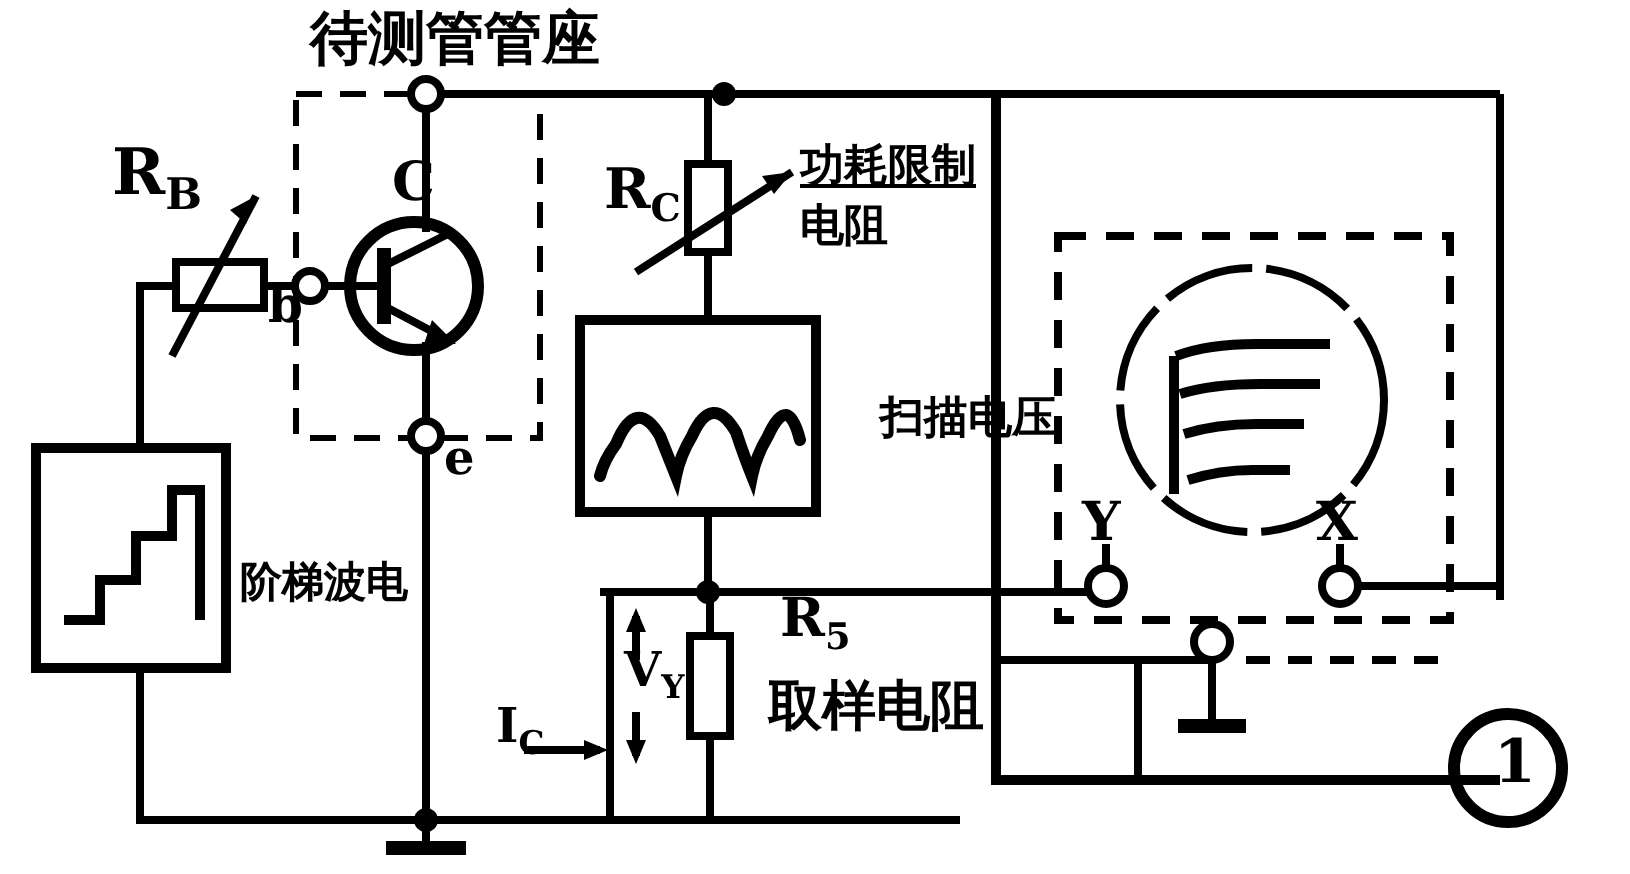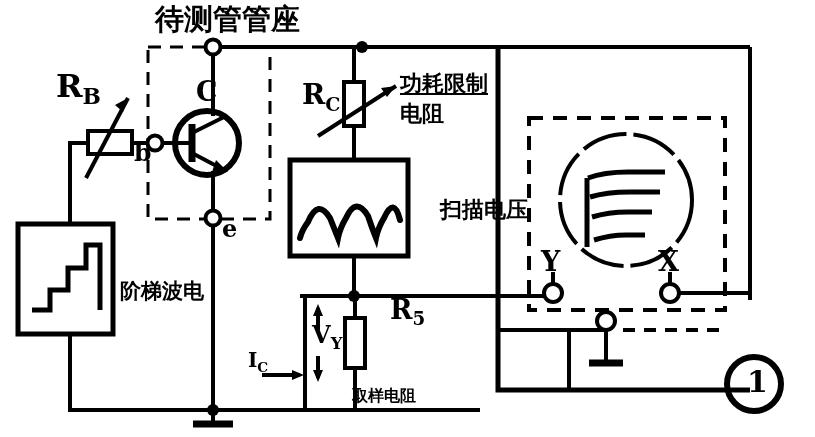--- a/index.html
+++ b/index.html
@@ -187,23 +187,23 @@
 
   <div class="lbl sym" style="left:222px; top:216px; font-size:24px;">e</div>
 
   <div class="lbl cjk" style="left:400px; top:72px; font-size:22px;text-decoration:underline;">功耗限制</div>
   <div class="lbl cjk" style="left:400px; top:102px; font-size:22px;">电阻</div>
 
   <div class="lbl cjk" style="left:410px; top:198px; font-size:22px;margin-left:30px;">扫描电压</div>
 
   <div class="lbl cjk" style="left:120px; top:232px; font-size:21px;margin-top:48px;">阶梯波电</div>
 
-  <div class="lbl cjk" style="left:352px; top:340px; font-size:16px;margin-top:48px;">取样电阻</div>
-
-  <div class="lbl sym" style="left:248px; top:350px; font-size:20px;"><span>I</span><span class="sub">C</span></div>
+  <div class="lbl cjk" style="left:384px; top:340px; font-size:27px;">取样电阻</div>
+
+  <div class="lbl sym" style="left:248px; top:350px; font-size:24px;"><span>I</span><span class="sub">C</span></div>
 
   <div class="lbl sym" style="left:312px; top:322px; font-size:24px;"><span>V</span><span class="sub">Y</span></div>
 
   <div class="lbl sym" style="left:541px; top:248px; font-size:27px;">Y</div>
 
   <div class="lbl sym" style="left:658px; top:248px; font-size:27px;">X</div>
 
   <div class="lbl sym" style="left:747px; top:366px; font-size:30px;">1</div>
 
 </div>

